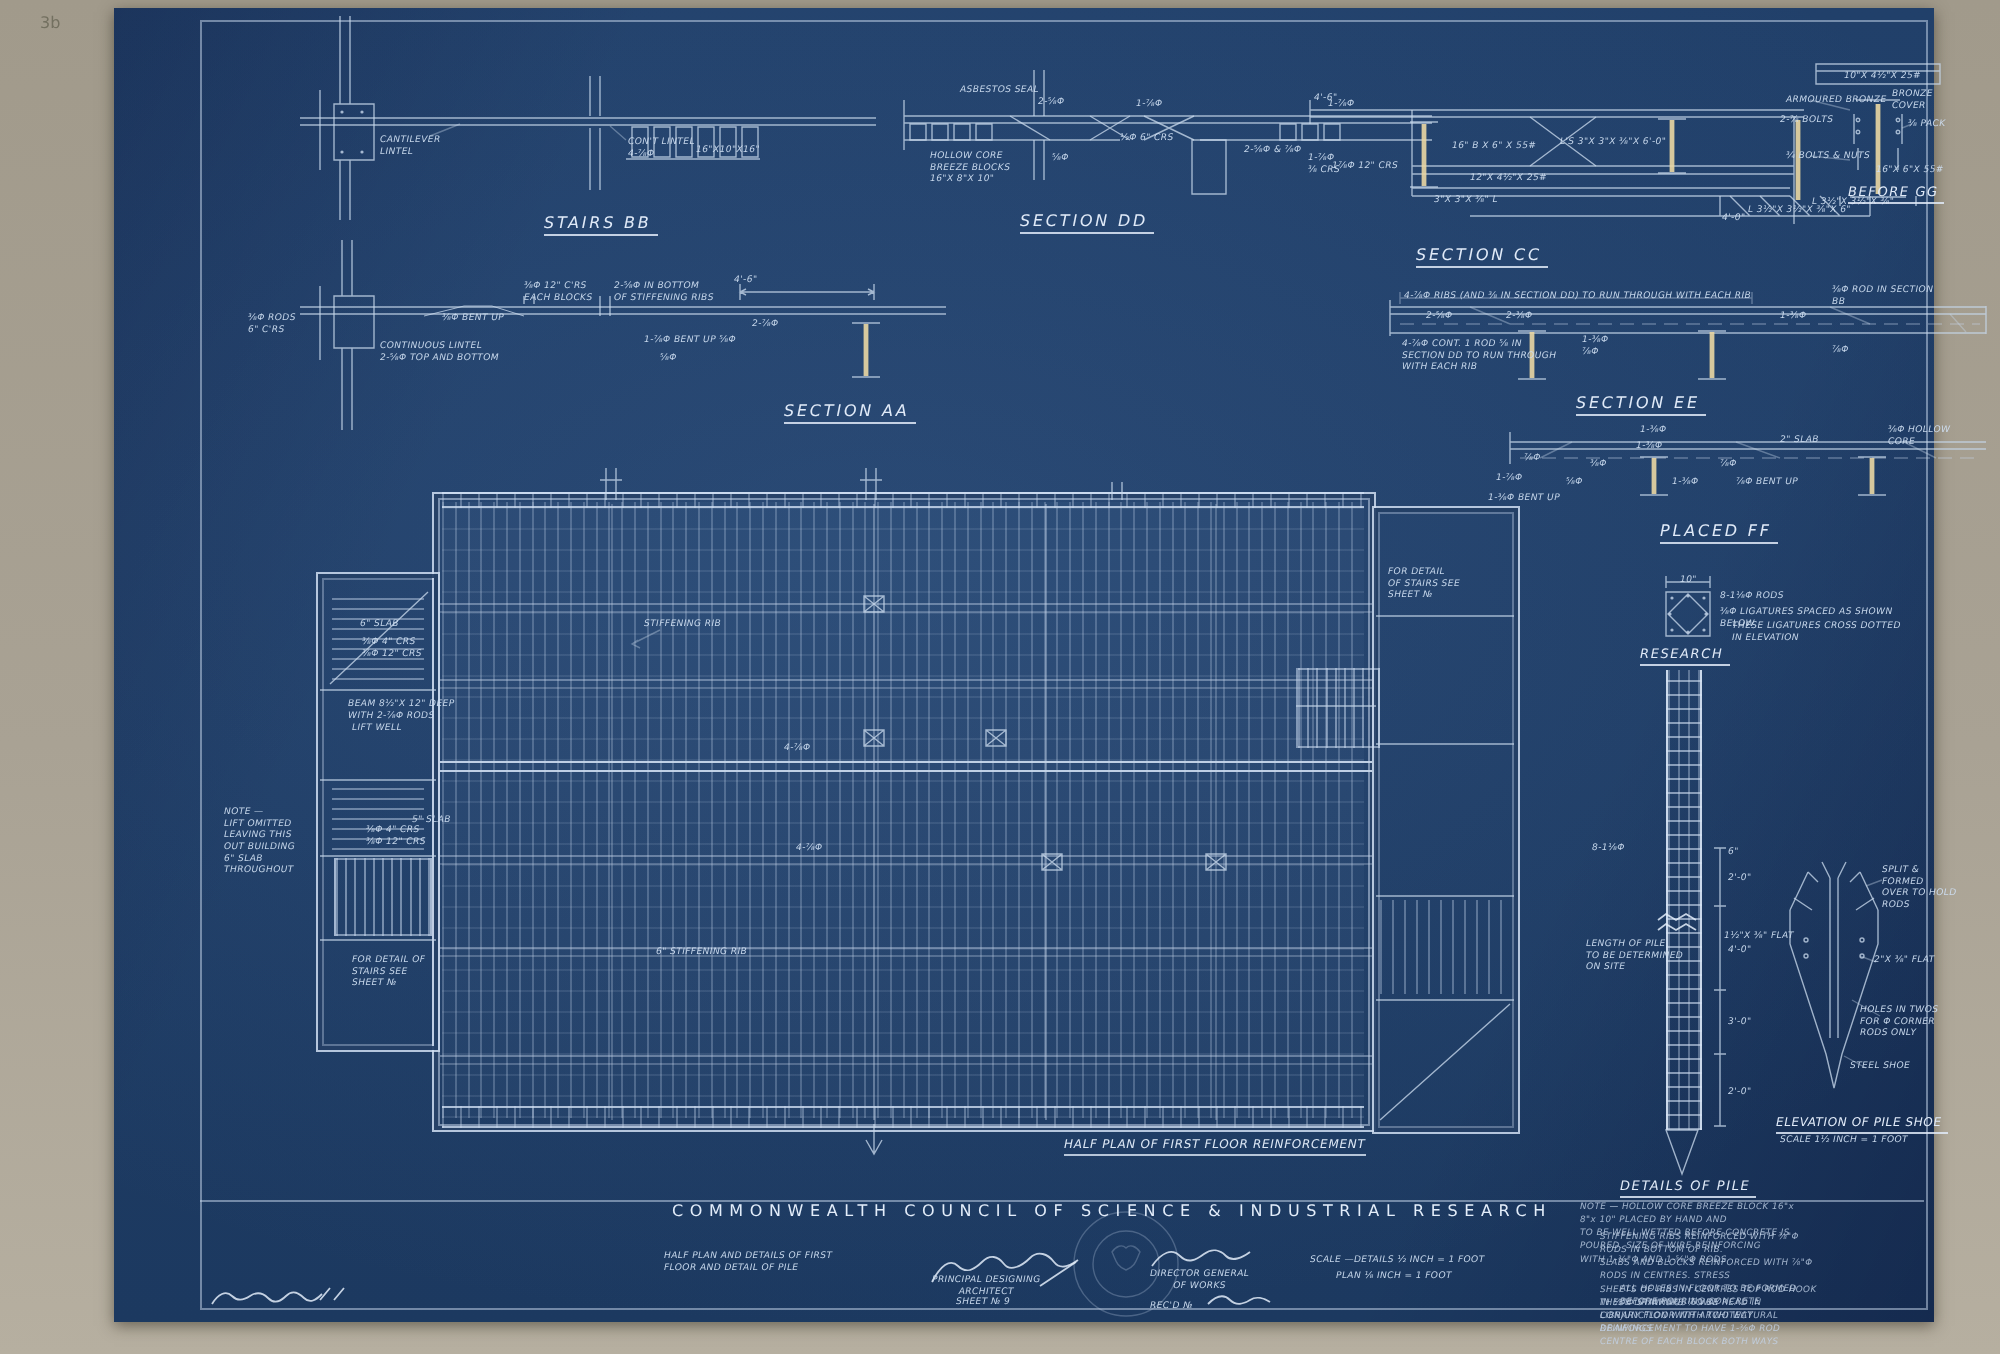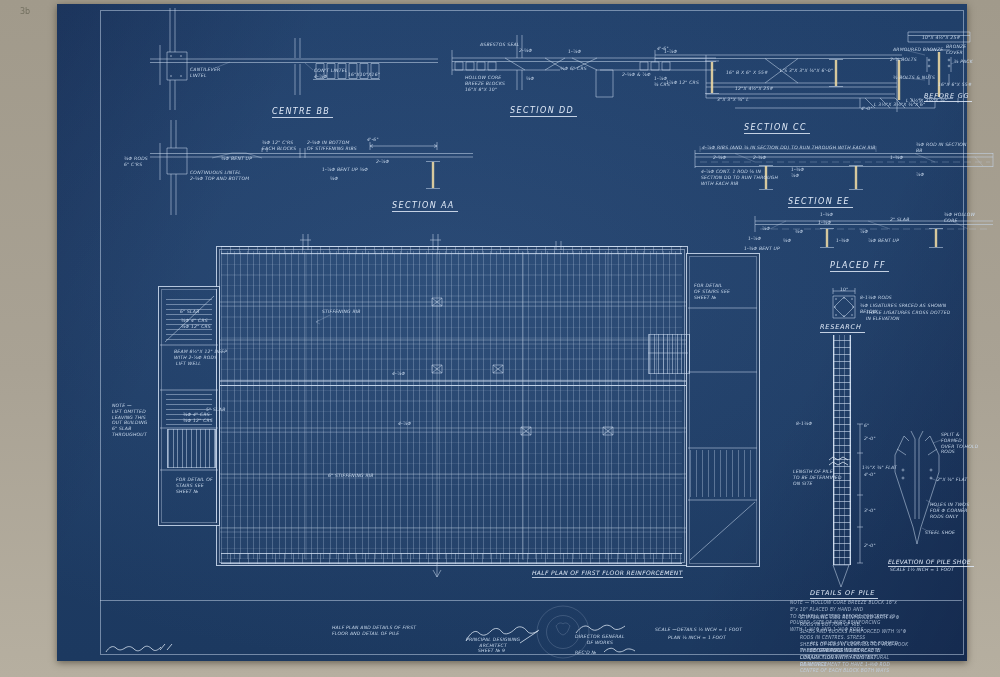--- a/index.html
+++ b/index.html
@@ -194,21 +194,21 @@
       <path class="sg" d="M106 652c3-5 7-7 10-4s6 2 9 0 6-2 9 1 6 2 9-1 6-2 9 1 6 1 9-2"></path>
       <path class="sg" d="M160 650l5-6M167 650l5-6"></path>
     </g>
   </svg>
 
   <span class="lb" style="left:190px;top:67px">CANTILEVER
 LINTEL</span>
   <span class="lb" style="left:314px;top:68px">CON'T LINTEL
 4-⅞Φ</span>
   <span class="lb" style="left:348px;top:72px">16"x10"x16"</span>
-  <span class="sec-t" style="left:272px;top:107px">CENTRE BB</span>
+  <span class="sec-t" style="left:272px;top:107px">STAIRS BB</span>
 
   <span class="lb" style="left:480px;top:42px">ASBESTOS SEAL</span>
   <span class="lb" style="left:465px;top:75px">HOLLOW CORE
 BREEZE BLOCKS
 16"x 8"x 10"</span>
   <span class="lb" style="left:519px;top:48px">2-⅝Φ</span>
   <span class="lb" style="left:568px;top:49px">1-⅞Φ</span>
   <span class="lb" style="left:560px;top:66px">½Φ 6" CRS</span>
   <span class="lb" style="left:526px;top:76px">⅝Φ</span>
   <span class="lb" style="left:622px;top:72px">2-⅝Φ &amp; ⅞Φ</span>
@@ -218,21 +218,21 @@
   <span class="sec-t" style="left:510px;top:106px">SECTION DD</span>
 
   <span class="lb" style="left:654px;top:76px">1-⅞Φ
 ⅜ CRS</span>
   <span class="lb" style="left:726px;top:70px">16" B x 6" x 55#</span>
   <span class="lb" style="left:780px;top:68px">L's 3"x 3"x ⅜"x 6'-0"</span>
   <span class="lb" style="left:735px;top:86px">12"x 4½"x 25#</span>
   <span class="lb" style="left:717px;top:97px">3"x 3"x ⅜" L</span>
   <span class="lb" style="left:861px;top:106px">4'-0"</span>
   <span class="lb" style="left:906px;top:98px">L 3½"x 3½"x ⅜"</span>
-  <span class="sec-t" style="left:744px;top:123px">SECTION CC</span>
+  <span class="sec-t" style="left:708px;top:123px">SECTION CC</span>
 
   <span class="lb" style="left:922px;top:35px">10"x 4½"x 25#</span>
   <span class="lb" style="left:893px;top:47px">ARMOURED BRONZE</span>
   <span class="lb" style="left:946px;top:44px">BRONZE
 COVER</span>
   <span class="lb" style="left:890px;top:57px">2-⅞ BOLTS</span>
   <span class="lb" style="left:954px;top:59px">⅜ PACK</span>
   <span class="lb" style="left:893px;top:75px">¾ BOLTS &amp; NUTS</span>
   <span class="lb" style="left:938px;top:82px">16"x 6"x 55#</span>
   <span class="sec-t small" style="left:924px;top:92px">BEFORE GG</span>
@@ -328,20 +328,21 @@
   <span class="lb" style="left:862px;top:465px">1½"x ⅜" FLAT</span>
   <span class="lb" style="left:937px;top:477px">2"x ⅜" FLAT</span>
   <span class="lb" style="left:930px;top:502px">HOLES IN TWOS
 FOR Φ CORNER
 RODS ONLY</span>
   <span class="lb" style="left:925px;top:530px">STEEL SHOE</span>
   <span class="sec-t tiny" style="left:888px;top:558px">ELEVATION OF PILE SHOE</span>
   <span class="lb" style="left:890px;top:567px">SCALE 1½ INCH = 1 FOOT</span>
   <span class="sec-t small" style="left:810px;top:589px">DETAILS OF PILE</span>
 
+  <span class="tt" style="left:336px;top:601px">COMMONWEALTH COUNCIL OF SCIENCE &amp; INDUSTRIAL RESEARCH</span>
   <span class="lb" style="left:332px;top:625px">HALF PLAN AND DETAILS OF FIRST
 FLOOR AND DETAIL OF PILE</span>
   <span class="lb" style="left:466px;top:637px;text-align:center">PRINCIPAL DESIGNING
 ARCHITECT</span>
   <span class="lb" style="left:478px;top:648px">SHEET № 9</span>
   <span class="lb" style="left:575px;top:634px;text-align:center">DIRECTOR GENERAL
 OF WORKS</span>
   <span class="lb" style="left:575px;top:650px">REC'D №</span>
   <span class="lb" style="left:655px;top:627px">SCALE —DETAILS ½ INCH = 1 FOOT</span>
   <span class="lb" style="left:668px;top:635px">PLAN ⅛ INCH = 1 FOOT</span>

